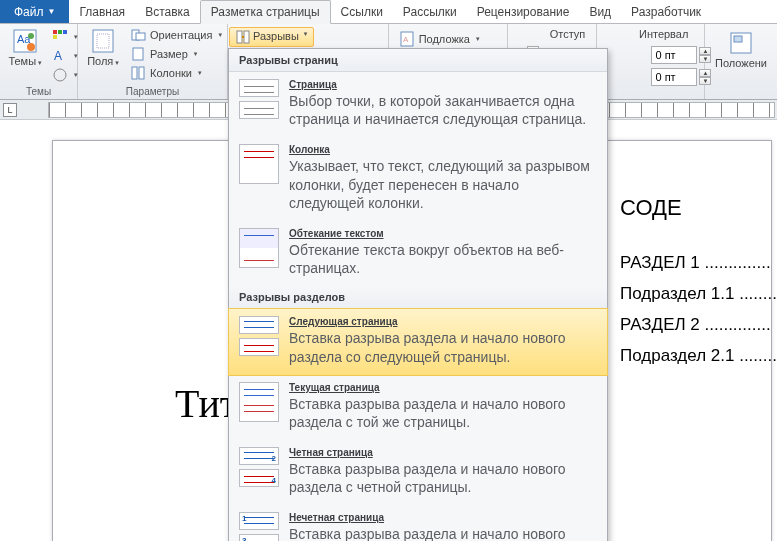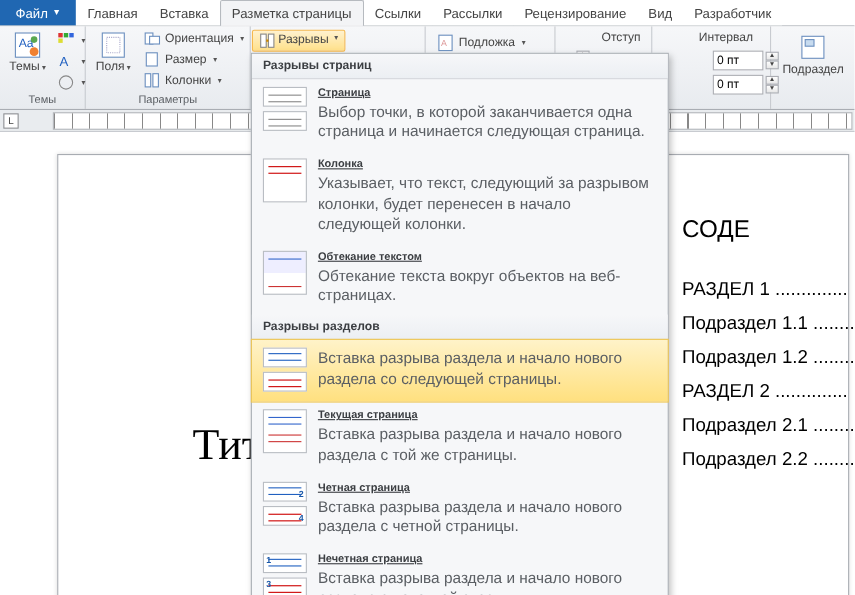--- a/index.html
+++ b/index.html
@@ -245,21 +245,21 @@
         </div>
     </div>
   </div>
 
   <div class="group" style="border-right:none; padding-top:4px;">
     <div class="bigbtn">
       <span class="ico"><svg viewBox="0 0 26 26">
             <rect x="3" y="3" width="20" height="20" fill="#fff" stroke="#6b8fbf"></rect>
             <rect x="6" y="6" width="8" height="6" fill="#c7dbef" stroke="#6b8fbf"></rect>
           </svg></span>
-      <span class="lab">Подраздел</span>
+      <span class="lab">Положени</span>
     </div>
   </div>
 </div>
 
 <div class="rulerbar">
   <div class="corner">
       <span>L</span>
     </div>
   <div class="ruler-h">
       <div class="marks"></div>
@@ -270,24 +270,22 @@
   </div>
 
 <div class="docarea">
   <div class="page"></div>
 </div>
 <div class="doc-title">Тит</div>
 <div class="toc">
   <div class="h">СОДЕ</div>
   <div class="r">РАЗДЕЛ 1 ..............</div>
   <div class="r">Подраздел 1.1 ........</div>
-  <div class="r">Подраздел 1.2 ........</div>
   <div class="r">РАЗДЕЛ 2 ..............</div>
   <div class="r">Подраздел 2.1 ........</div>
-  <div class="r">Подраздел 2.2 ........</div>
 </div>
 
 <div class="menu">
   <div class="section-head">Разрывы страниц</div>
 
   <div class="menu-item">
     <div class="twoicons">
       <div class="half lines-gray"></div>
         <div class="half lines-gray"></div>
     </div>
@@ -317,20 +315,21 @@
   </div>
 
   <div class="section-head">Разрывы разделов</div>
 
   <div class="menu-item hilite">
     <div class="twoicons">
       <div class="half lines-blue"></div>
         <div class="half lines-red"></div>
     </div>
     <div class="mi-text">
+      <div class="mi-title">Следующая страница</div>
       <div class="mi-desc">Вставка разрыва раздела и начало нового раздела со следующей страницы.</div>
     </div>
   </div>
 
   <div class="menu-item">
     <div class="mi-icon">
         <span style="position:absolute;left:4px;right:4px;top:6px;height:1px;background:#36c;"></span>
         <span style="position:absolute;left:4px;right:4px;top:12px;height:1px;background:#36c;"></span>
         <span style="position:absolute;left:4px;right:4px;top:22px;height:1px;background:#c33;"></span>
         <span style="position:absolute;left:4px;right:4px;top:28px;height:1px;background:#c33;"></span>

